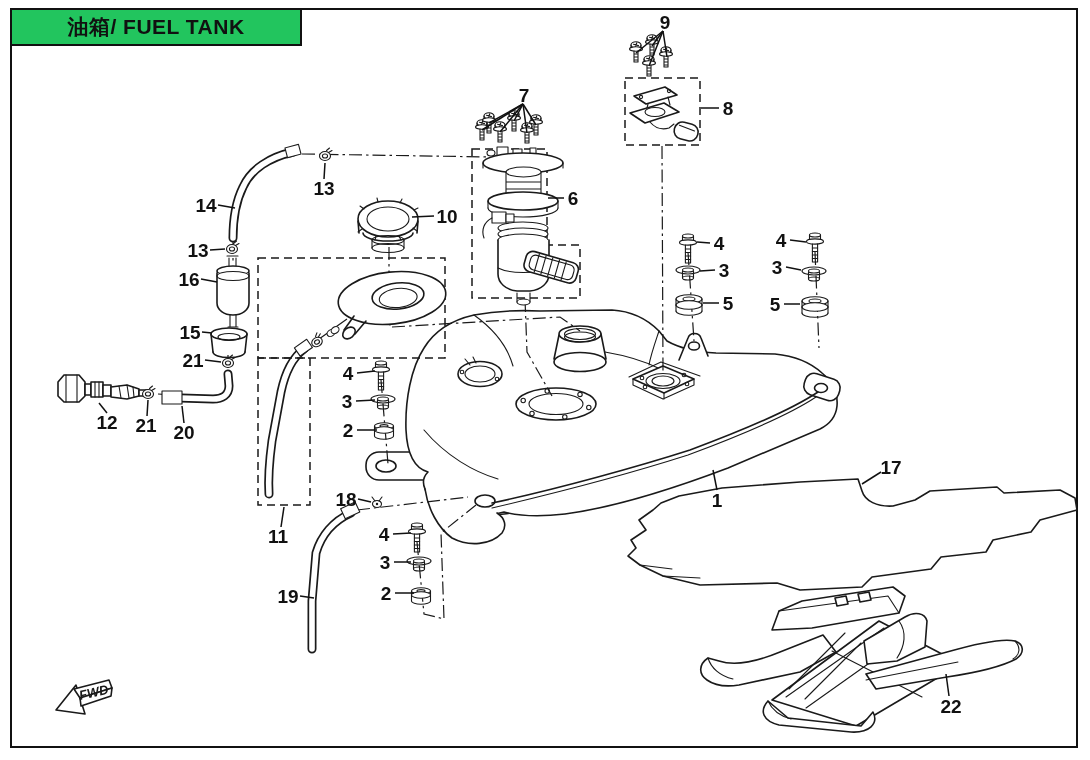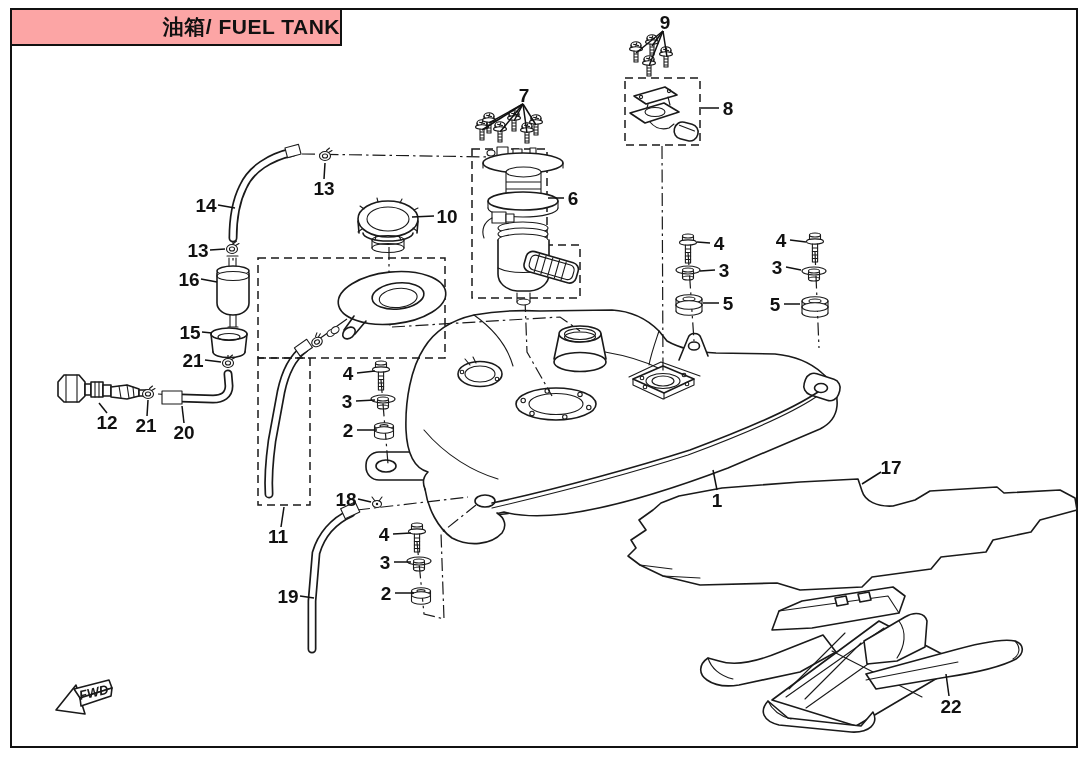--- a/index.html
+++ b/index.html
@@ -1,22 +1,22 @@
 <!DOCTYPE html>
 <html><head>
 <meta charset="utf-8">
 <style>
   html,body{margin:0;padding:0;background:#fff;}
   .stage{position:relative;width:1090px;height:760px;background:#fff;overflow:hidden;
          font-family:"Liberation Sans",sans-serif;}
   .frame{position:absolute;left:10px;top:8px;width:1068px;height:740px;
          border:2px solid #111;box-sizing:border-box;}
-  .title-box{position:absolute;left:10px;top:8px;width:332px;height:38px;
-         border:2px solid #111;box-sizing:border-box;background:#fca5a5;
-         display:flex;align-items:center;justify-content:flex-end;}
+  .title-box{position:absolute;left:10px;top:8px;width:292px;height:38px;
+         border:2px solid #111;box-sizing:border-box;background:#22c55e;
+         display:flex;align-items:center;justify-content:center;}
   .title-box span{font-size:21px;font-weight:bold;color:#111;letter-spacing:.5px;}
   svg{position:absolute;left:0;top:0;}
   .ln{fill:none;stroke:#1a1a1a;stroke-width:1.6;stroke-linecap:round;stroke-linejoin:round;}
   .lnw{fill:#fff;stroke:#1a1a1a;stroke-width:1.6;stroke-linecap:round;stroke-linejoin:round;}
   .thin{stroke-width:1.1;}
   .dash{fill:none;stroke:#1a1a1a;stroke-width:1.5;stroke-dasharray:8 5;}
   .cdash{fill:none;stroke:#1a1a1a;stroke-width:1.2;stroke-dasharray:13 4 2.5 4;}
   .hose-out{fill:none;stroke:#1a1a1a;stroke-width:9;stroke-linecap:round;}
   .hose-in{fill:none;stroke:#ffffff;stroke-width:5.6;stroke-linecap:round;}
   .callout{font-family:"Liberation Sans",sans-serif;font-size:19px;font-weight:bold;

